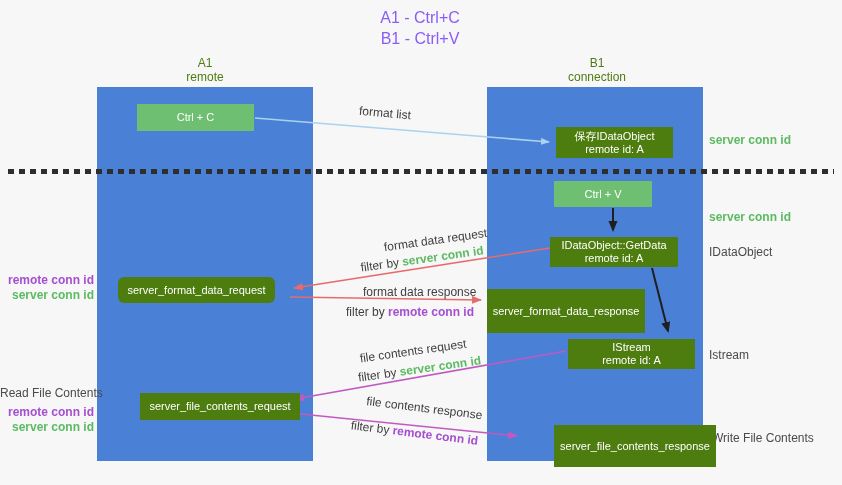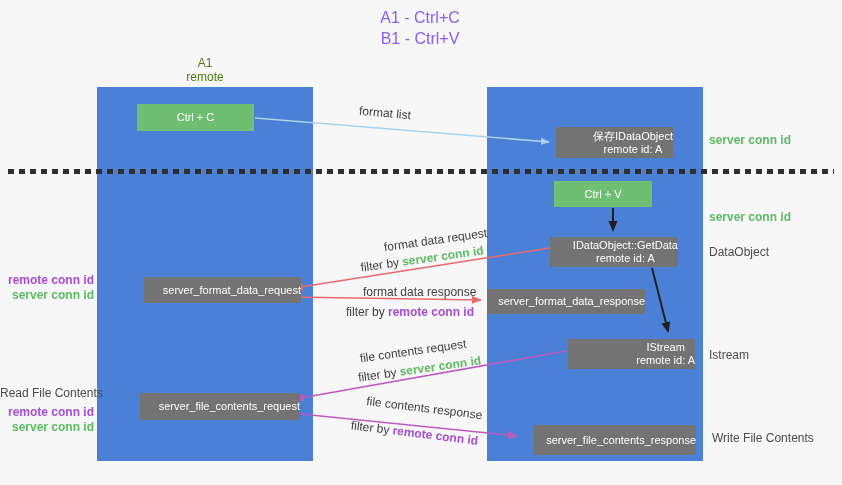--- a/index.html
+++ b/index.html
@@ -4,21 +4,21 @@
 <style>
   html,body{margin:0;padding:0;}
   body{background:#f7f7f8;font-family:"Liberation Sans",sans-serif;}
   .canvas{position:relative;width:842px;height:485px;background:#f7f7f8;overflow:hidden;}
   .abs{position:absolute;}
   .title{left:300px;top:7px;width:240px;text-align:center;font-size:16px;line-height:21px;color:#8b5cf6;}
   .colhead{width:120px;text-align:center;font-size:12px;line-height:14px;color:#4d7c0f;}
   .col{width:216px;height:374px;background:#4a80d6;top:87px;}
   .node{display:flex;align-items:center;justify-content:center;text-align:center;color:#ffffff;font-size:11px;line-height:13px;z-index:3;}
   .green{background:#6fbf73;}
-  .orange{background:#737373;justify-content:flex-end;}
+  .orange{background:#4d7c0f;}
   .dotline{left:8px;right:8px;top:169px;height:5px;z-index:2;
     background:repeating-linear-gradient(90deg,#2e2e2e 0 6px,transparent 6px 11px);}
   .lbl{font-size:12px;color:#3f3f3f;white-space:nowrap;z-index:4;}
   .lbl .kw-green{color:#5cba62;font-weight:bold;}
   .lbl .kw-purple{color:#a54fd0;font-weight:bold;}
   .sidelbl{font-size:12px;color:#4a4a4a;white-space:nowrap;}
   .leftgrp{left:0;width:94px;text-align:right;line-height:15px;font-size:12px;font-weight:bold;white-space:nowrap;}
   .purple-t{color:#a54fd0;}
   .green-t{color:#5cba62;}
   svg.overlay{position:absolute;left:0;top:0;z-index:3;pointer-events:none;}
@@ -29,20 +29,24 @@
 <div class="canvas">
 
   <div class="abs title">
     <div>A1 - Ctrl+C</div>
     <div>B1 - Ctrl+V</div>
   </div>
 
   <div class="abs colhead" style="left:145px;top:56px;">
     <div>A1</div>
     <div>remote</div>
+  </div>
+  <div class="abs colhead" style="left:537px;top:56px;">
+    <div>B1</div>
+    <div>connection</div>
   </div>
 
   <div class="abs col" style="left:97px;"></div>
   <div class="abs col" style="left:487px;"></div>
 
   <div class="abs dotline"></div>
 
   <svg class="overlay" width="842" height="485" viewBox="0 0 842 485">
     <defs>
       <marker id="m-blue" markerWidth="9" markerHeight="8" refX="8" refY="3.5" orient="auto" markerUnits="userSpaceOnUse">
@@ -78,34 +82,34 @@
 
   <div class="abs node green" style="left:554px;top:181px;width:98px;height:26px;">Ctrl + V</div>
 
   <div class="abs node orange" style="left:550px;top:237px;width:128px;height:30px;">
     <div>
       <div>IDataObject::GetData</div>
       <div>remote id: A</div>
     </div>
   </div>
 
-  <div class="abs node orange" style="left:144px;top:277px;width:157px;height:26px;">server_format_data_request</div>
+  <div class="abs node orange" style="left:118px;top:277px;width:157px;height:26px;border-radius:6px;">server_format_data_request</div>
 
-  <div class="abs node orange" style="left:487px;top:289px;width:158px;height:25px;">server_format_data_response</div>
+  <div class="abs node orange" style="left:487px;top:289px;width:158px;height:44px;">server_format_data_response</div>
 
   <div class="abs node orange" style="left:568px;top:339px;width:127px;height:30px;">
     <div>
       <div>IStream</div>
       <div>remote id: A</div>
     </div>
   </div>
 
   <div class="abs node orange" style="left:140px;top:393px;width:160px;height:27px;">server_file_contents_request</div>
 
-  <div class="abs node orange" style="left:534px;top:425px;width:162px;height:30px;">server_file_contents_response</div>
+  <div class="abs node orange" style="left:554px;top:425px;width:162px;height:42px;">server_file_contents_response</div>
 
   <div class="abs lbl" style="left:335px;top:106px;width:100px;text-align:center;transform:rotate(5deg);">format list</div>
 
   <div class="abs lbl" style="left:363px;top:233px;width:145px;text-align:center;transform:rotate(-8deg);">format data request</div>
   <div class="abs lbl" style="left:352px;top:252px;width:140px;text-align:center;transform:rotate(-8deg);">
     <span>filter by</span>
     <span class="kw-green">server conn id</span>
   </div>
 
   <div class="abs lbl" style="left:363px;top:285px;width:110px;text-align:center;">format data response</div>
@@ -121,21 +125,21 @@
   </div>
 
   <div class="abs lbl" style="left:366px;top:401px;width:115px;text-align:center;transform:rotate(7deg);">file contents response</div>
   <div class="abs lbl" style="left:347px;top:426px;width:135px;text-align:center;transform:rotate(7deg);">
     <span>filter by</span>
     <span class="kw-purple">remote conn id</span>
   </div>
 
   <div class="abs sidelbl green-t" style="left:709px;top:133px;font-weight:bold;">server conn id</div>
   <div class="abs sidelbl green-t" style="left:709px;top:210px;font-weight:bold;">server conn id</div>
-  <div class="abs sidelbl" style="left:709px;top:245px;">DataObject</div>
+  <div class="abs sidelbl" style="left:709px;top:245px;">IDataObject</div>
   <div class="abs sidelbl" style="left:709px;top:348px;">Istream</div>
   <div class="abs sidelbl" style="left:712px;top:431px;">Write File Contents</div>
 
   <div class="abs leftgrp" style="top:273px;">
     <div class="purple-t">remote conn id</div>
     <div class="green-t">server conn id</div>
   </div>
   <div class="abs sidelbl" style="left:0;width:94px;text-align:right;top:386px;">Read File Contents</div>
   <div class="abs leftgrp" style="top:405px;">
     <div class="purple-t">remote conn id</div>

